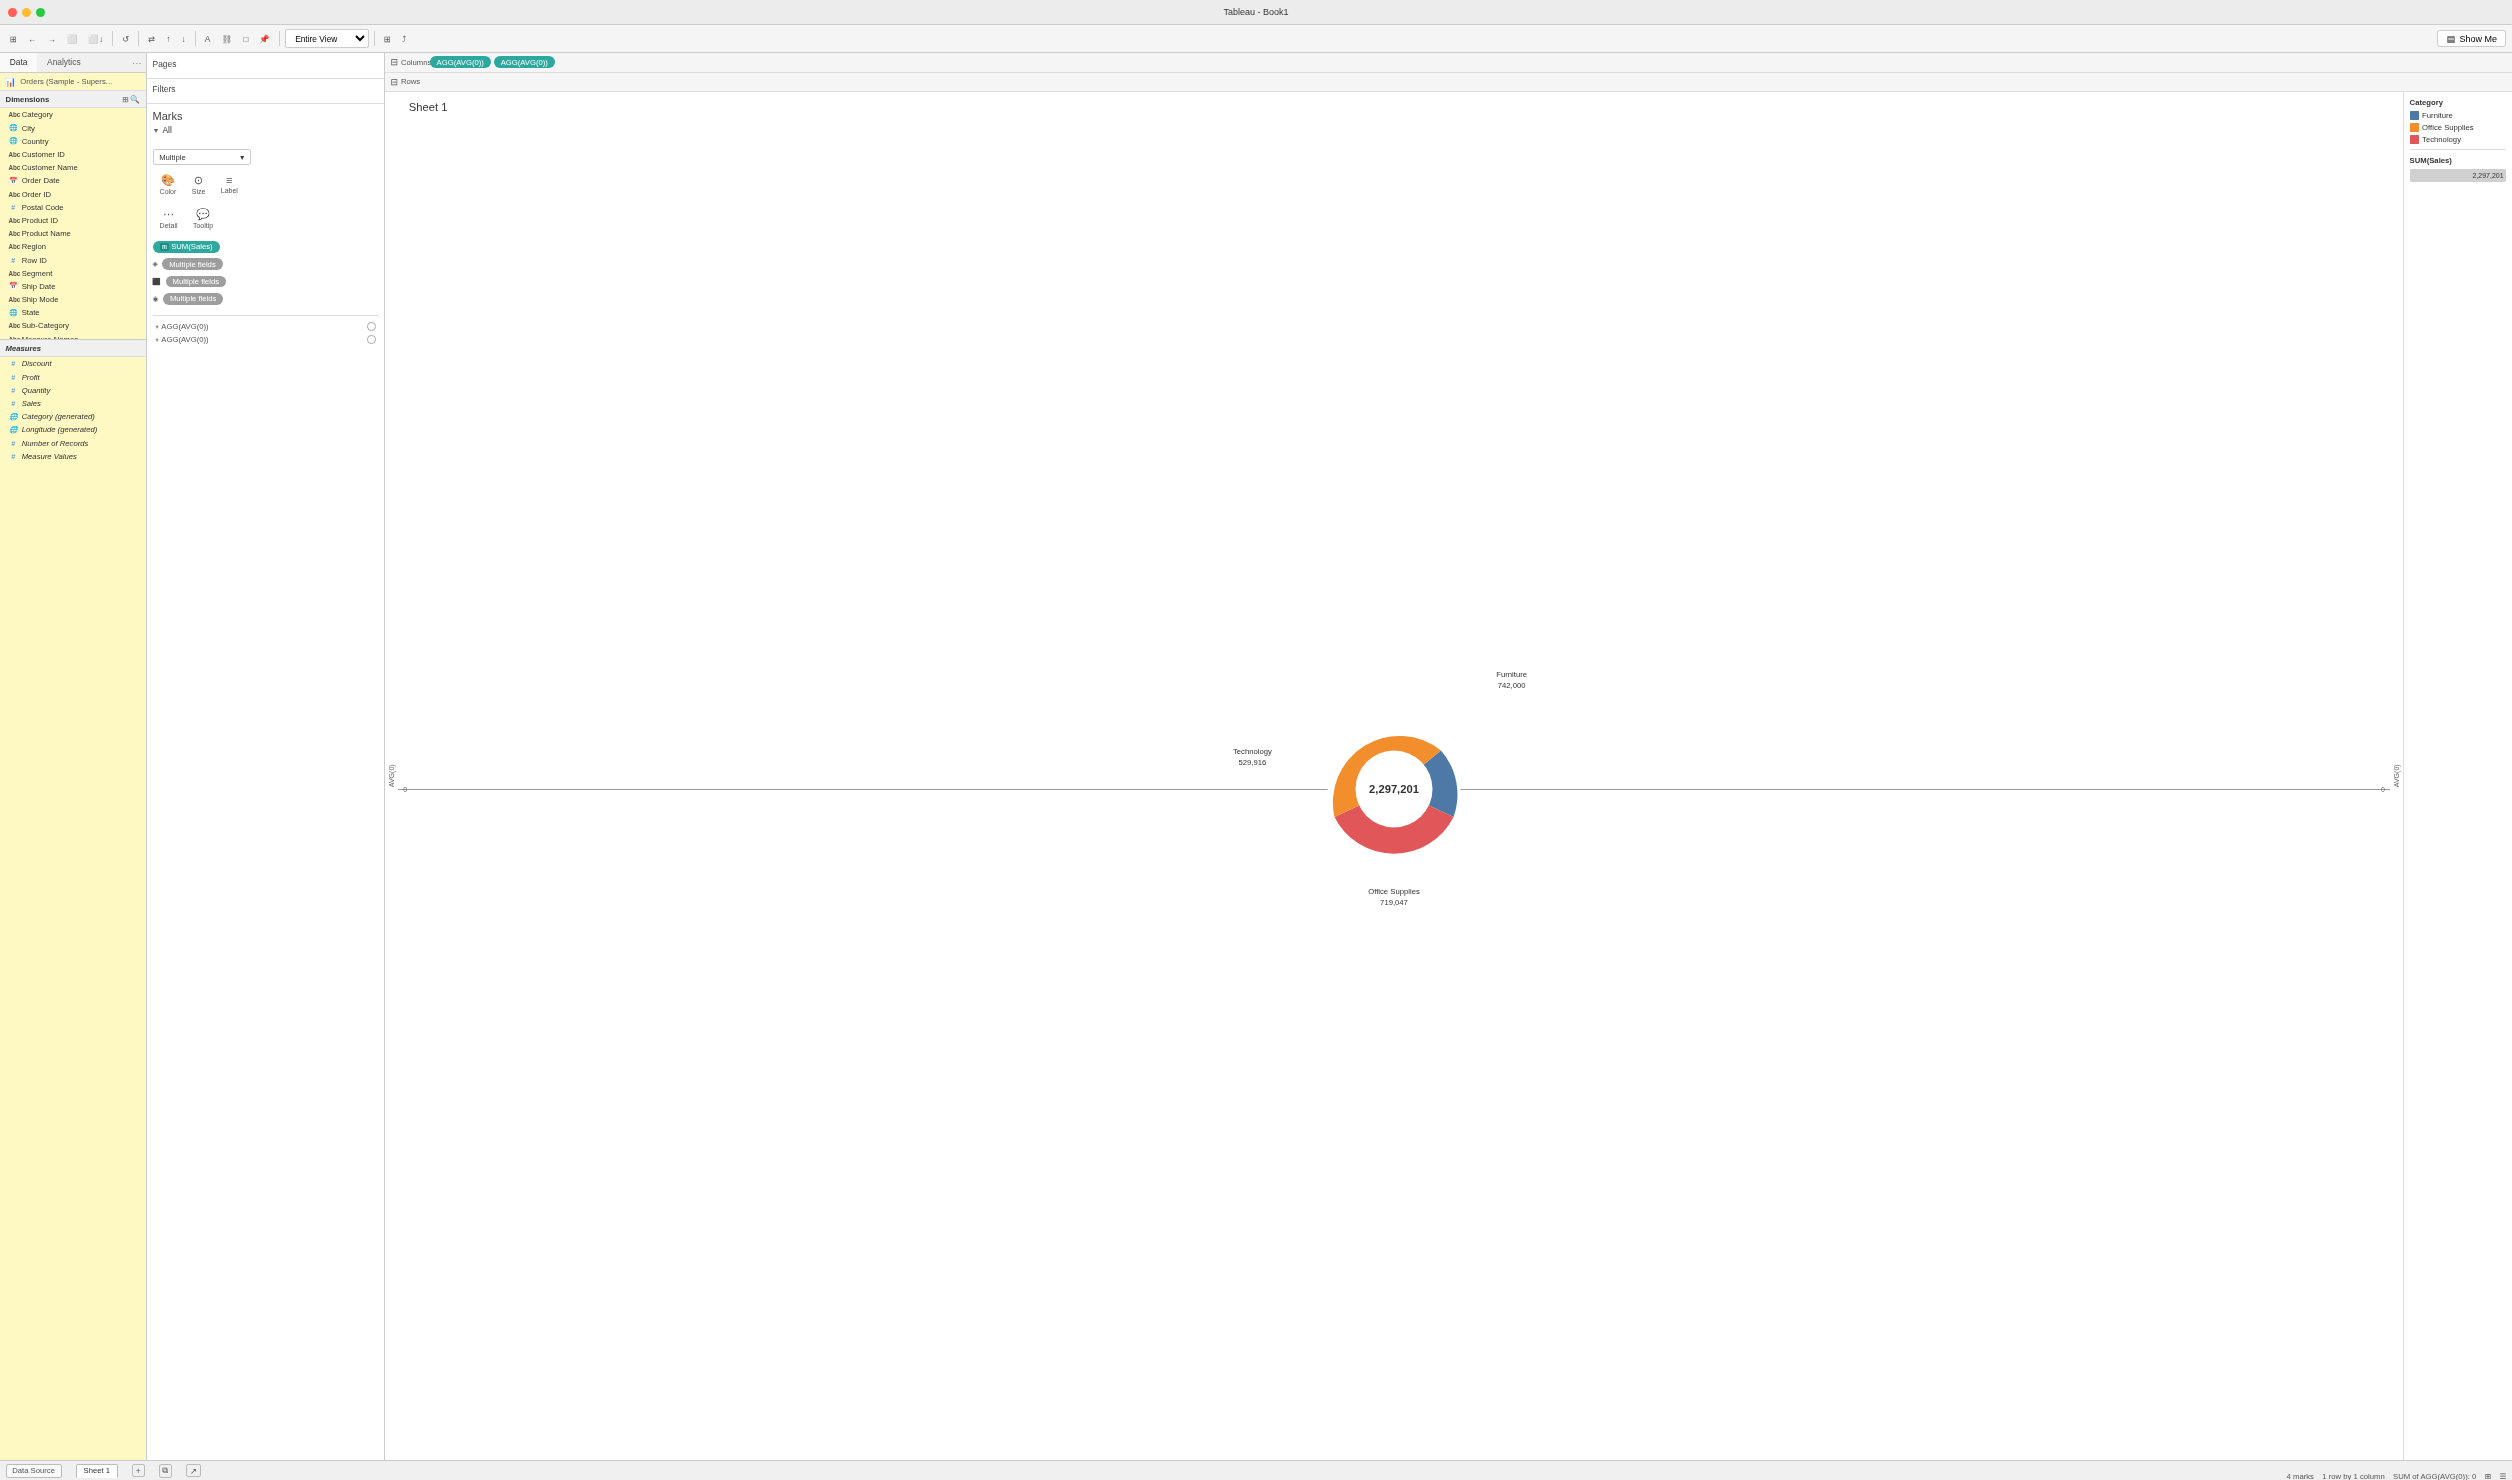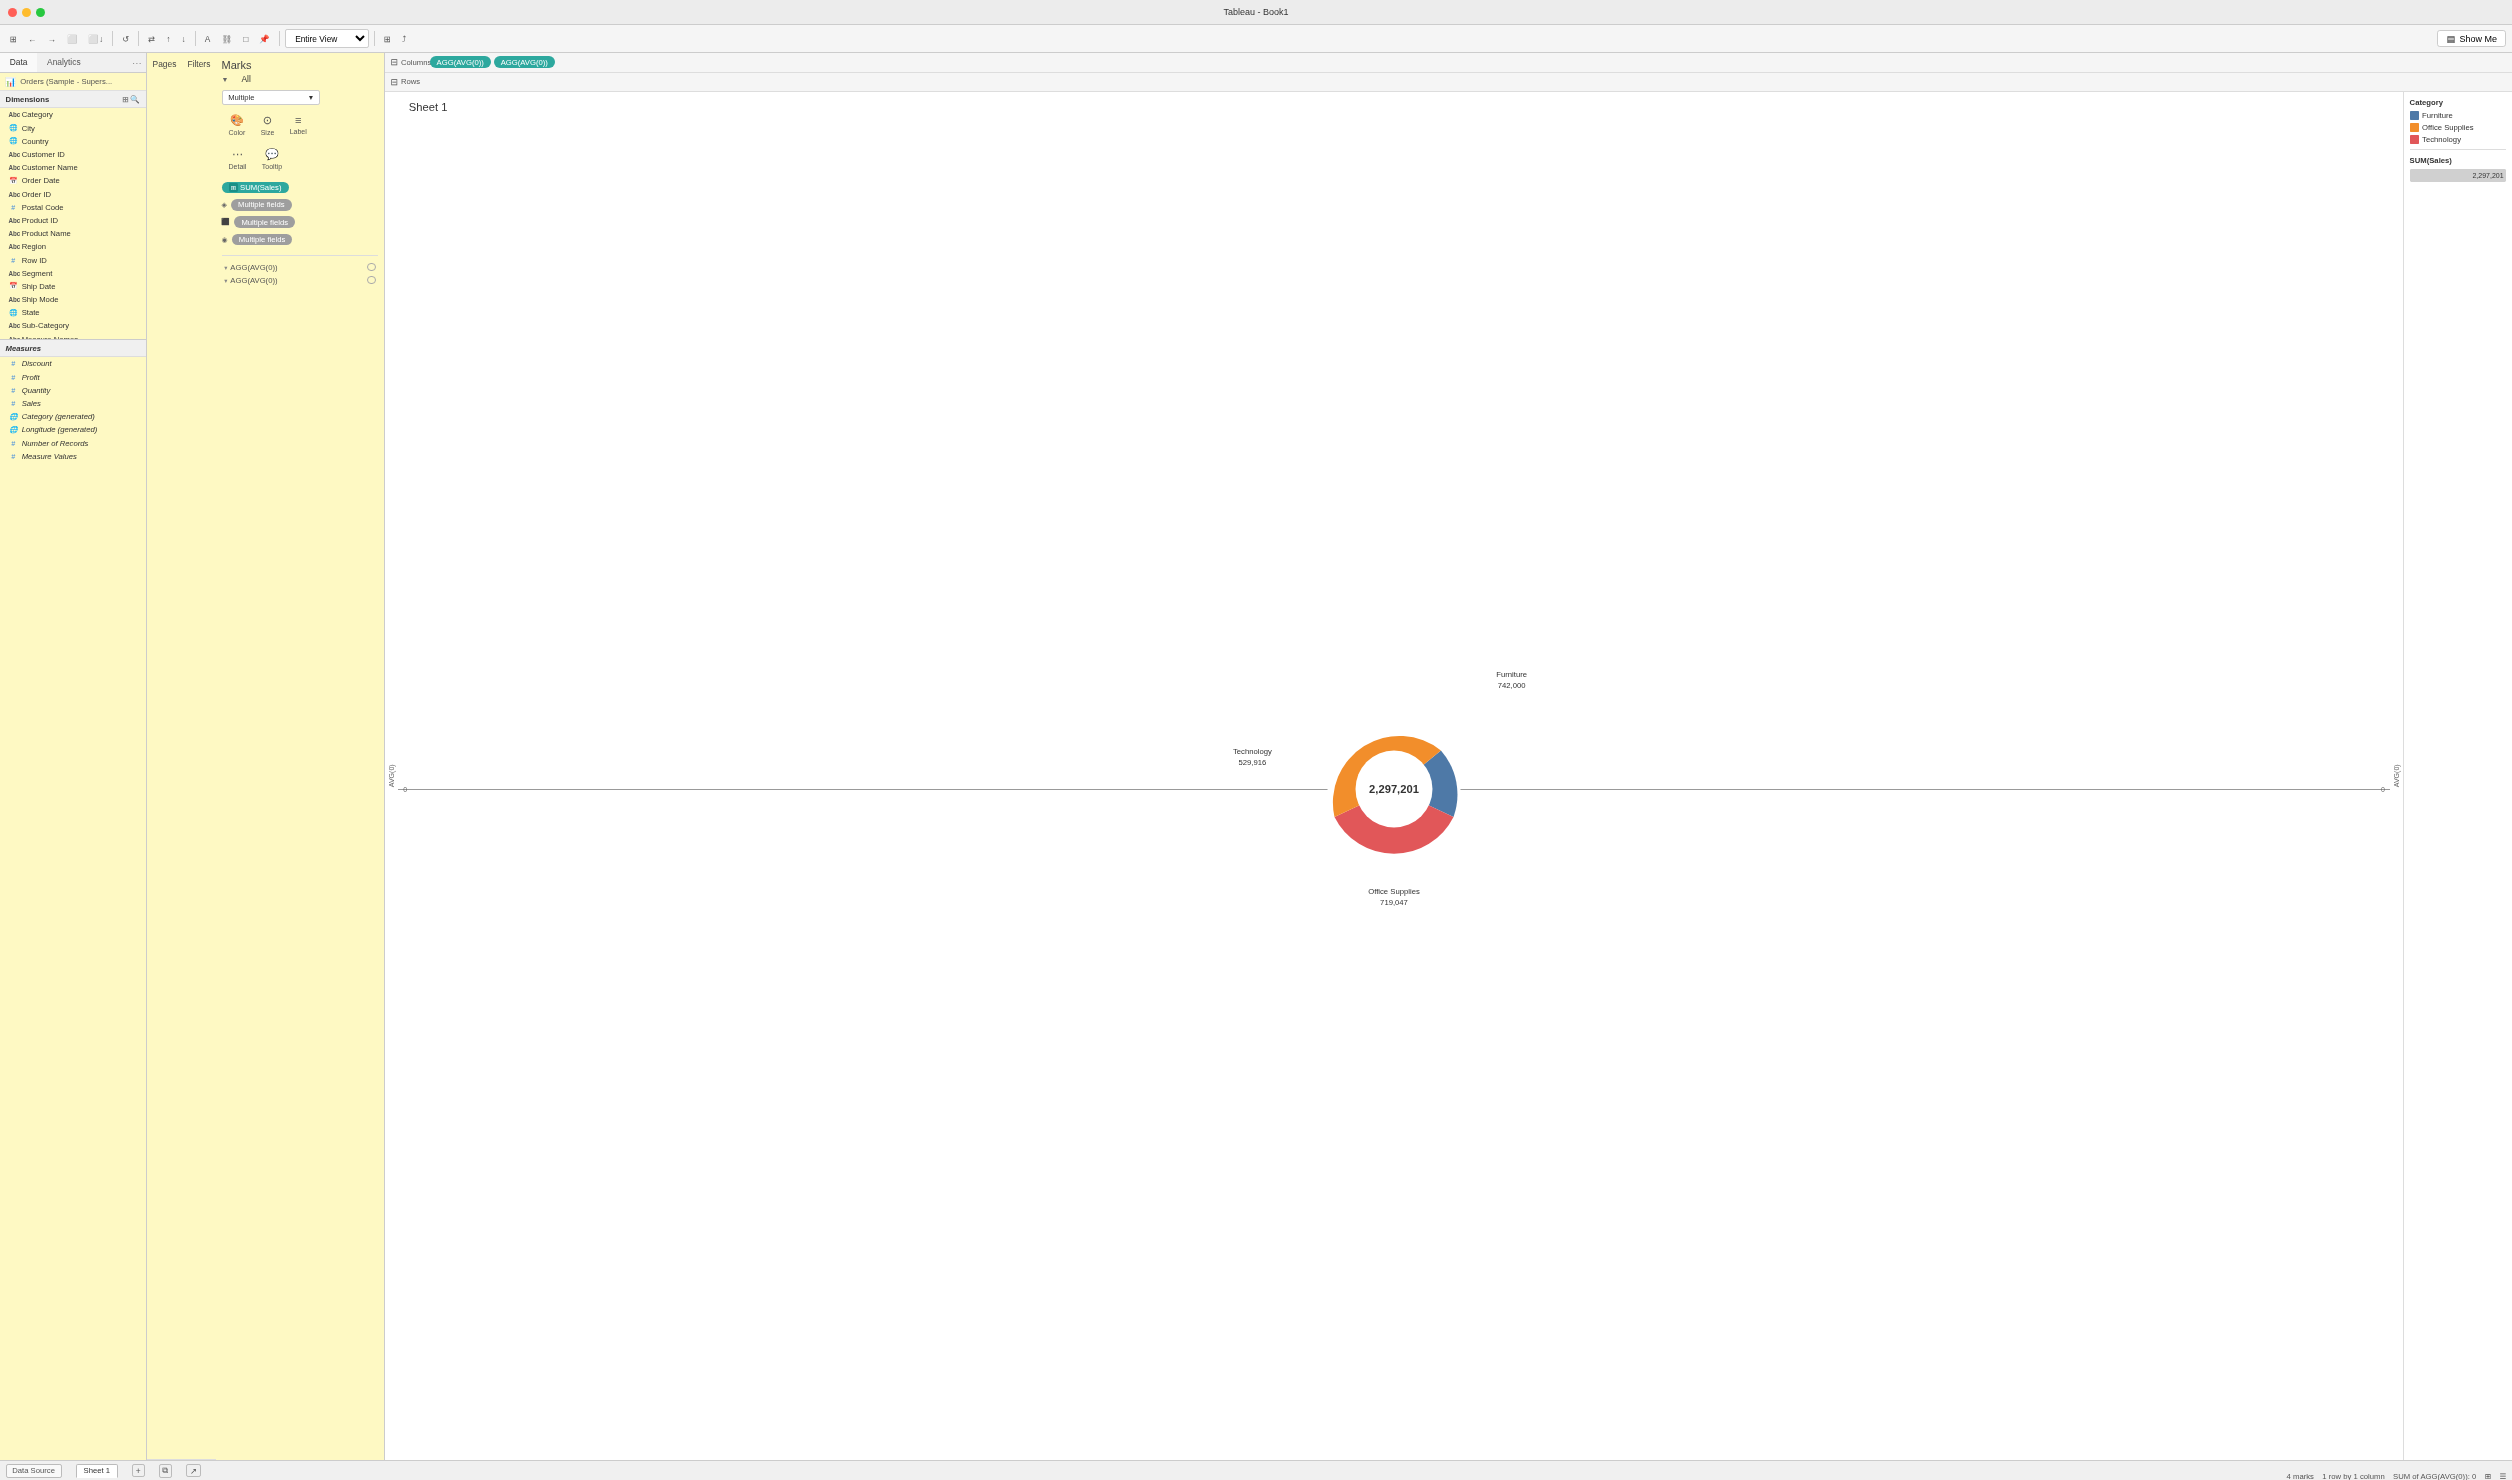--- a/index.html
+++ b/index.html
@@ -151,31 +151,31 @@
     .field-icon { font-size: 7px; width: 9.8px; text-align: center; flex-shrink: 0; }
     .icon-globe { color: #4a90d9; }
     .icon-abc { color: #555; font-size: 6.3px; font-weight: bold; }
     .icon-hash { color: #4a90d9; }
 
     .measures-section { border-top: 0.7px solid #ccc; font-style: italic; }
 
     
     .middle-panel {
       width: 238px;
-      background: #fef9c3;
+      background: #ffffff;
       border-right: 0.7px solid #ccc;
       display: flex;
-      flex-direction: row;
+      flex-direction: column;
     }
     .middle-section { padding: 5.6px; border-bottom: 0.7px solid #ddd; }
     .middle-section-title { font-size: 8.4px; font-weight: 500; color: #444; margin-bottom: 3.5px; }
 
     .marks-section { padding: 5.6px; flex: 1; }
     .marks-header { font-size: 11px; font-weight: 500; color: #444; margin-bottom: 3.5px; }
-    .marks-all-row { display: flex; align-items: center; gap: 13px; margin-bottom: 6px; }
+    .marks-all-row { display: flex; align-items: center; gap: 3px; margin-bottom: 14px; }
     .chevron-icon { font-size: 7px; color: #666; }
     .marks-dropdown-row { margin-bottom: 5.6px; }
     .marks-dropdown {
       display: flex;
       align-items: center;
       border: 0.7px solid #ccc;
       border-radius: 2.1px;
       background: white;
       padding: 2.1px 5.6px;
       font-size: 7.7px;

